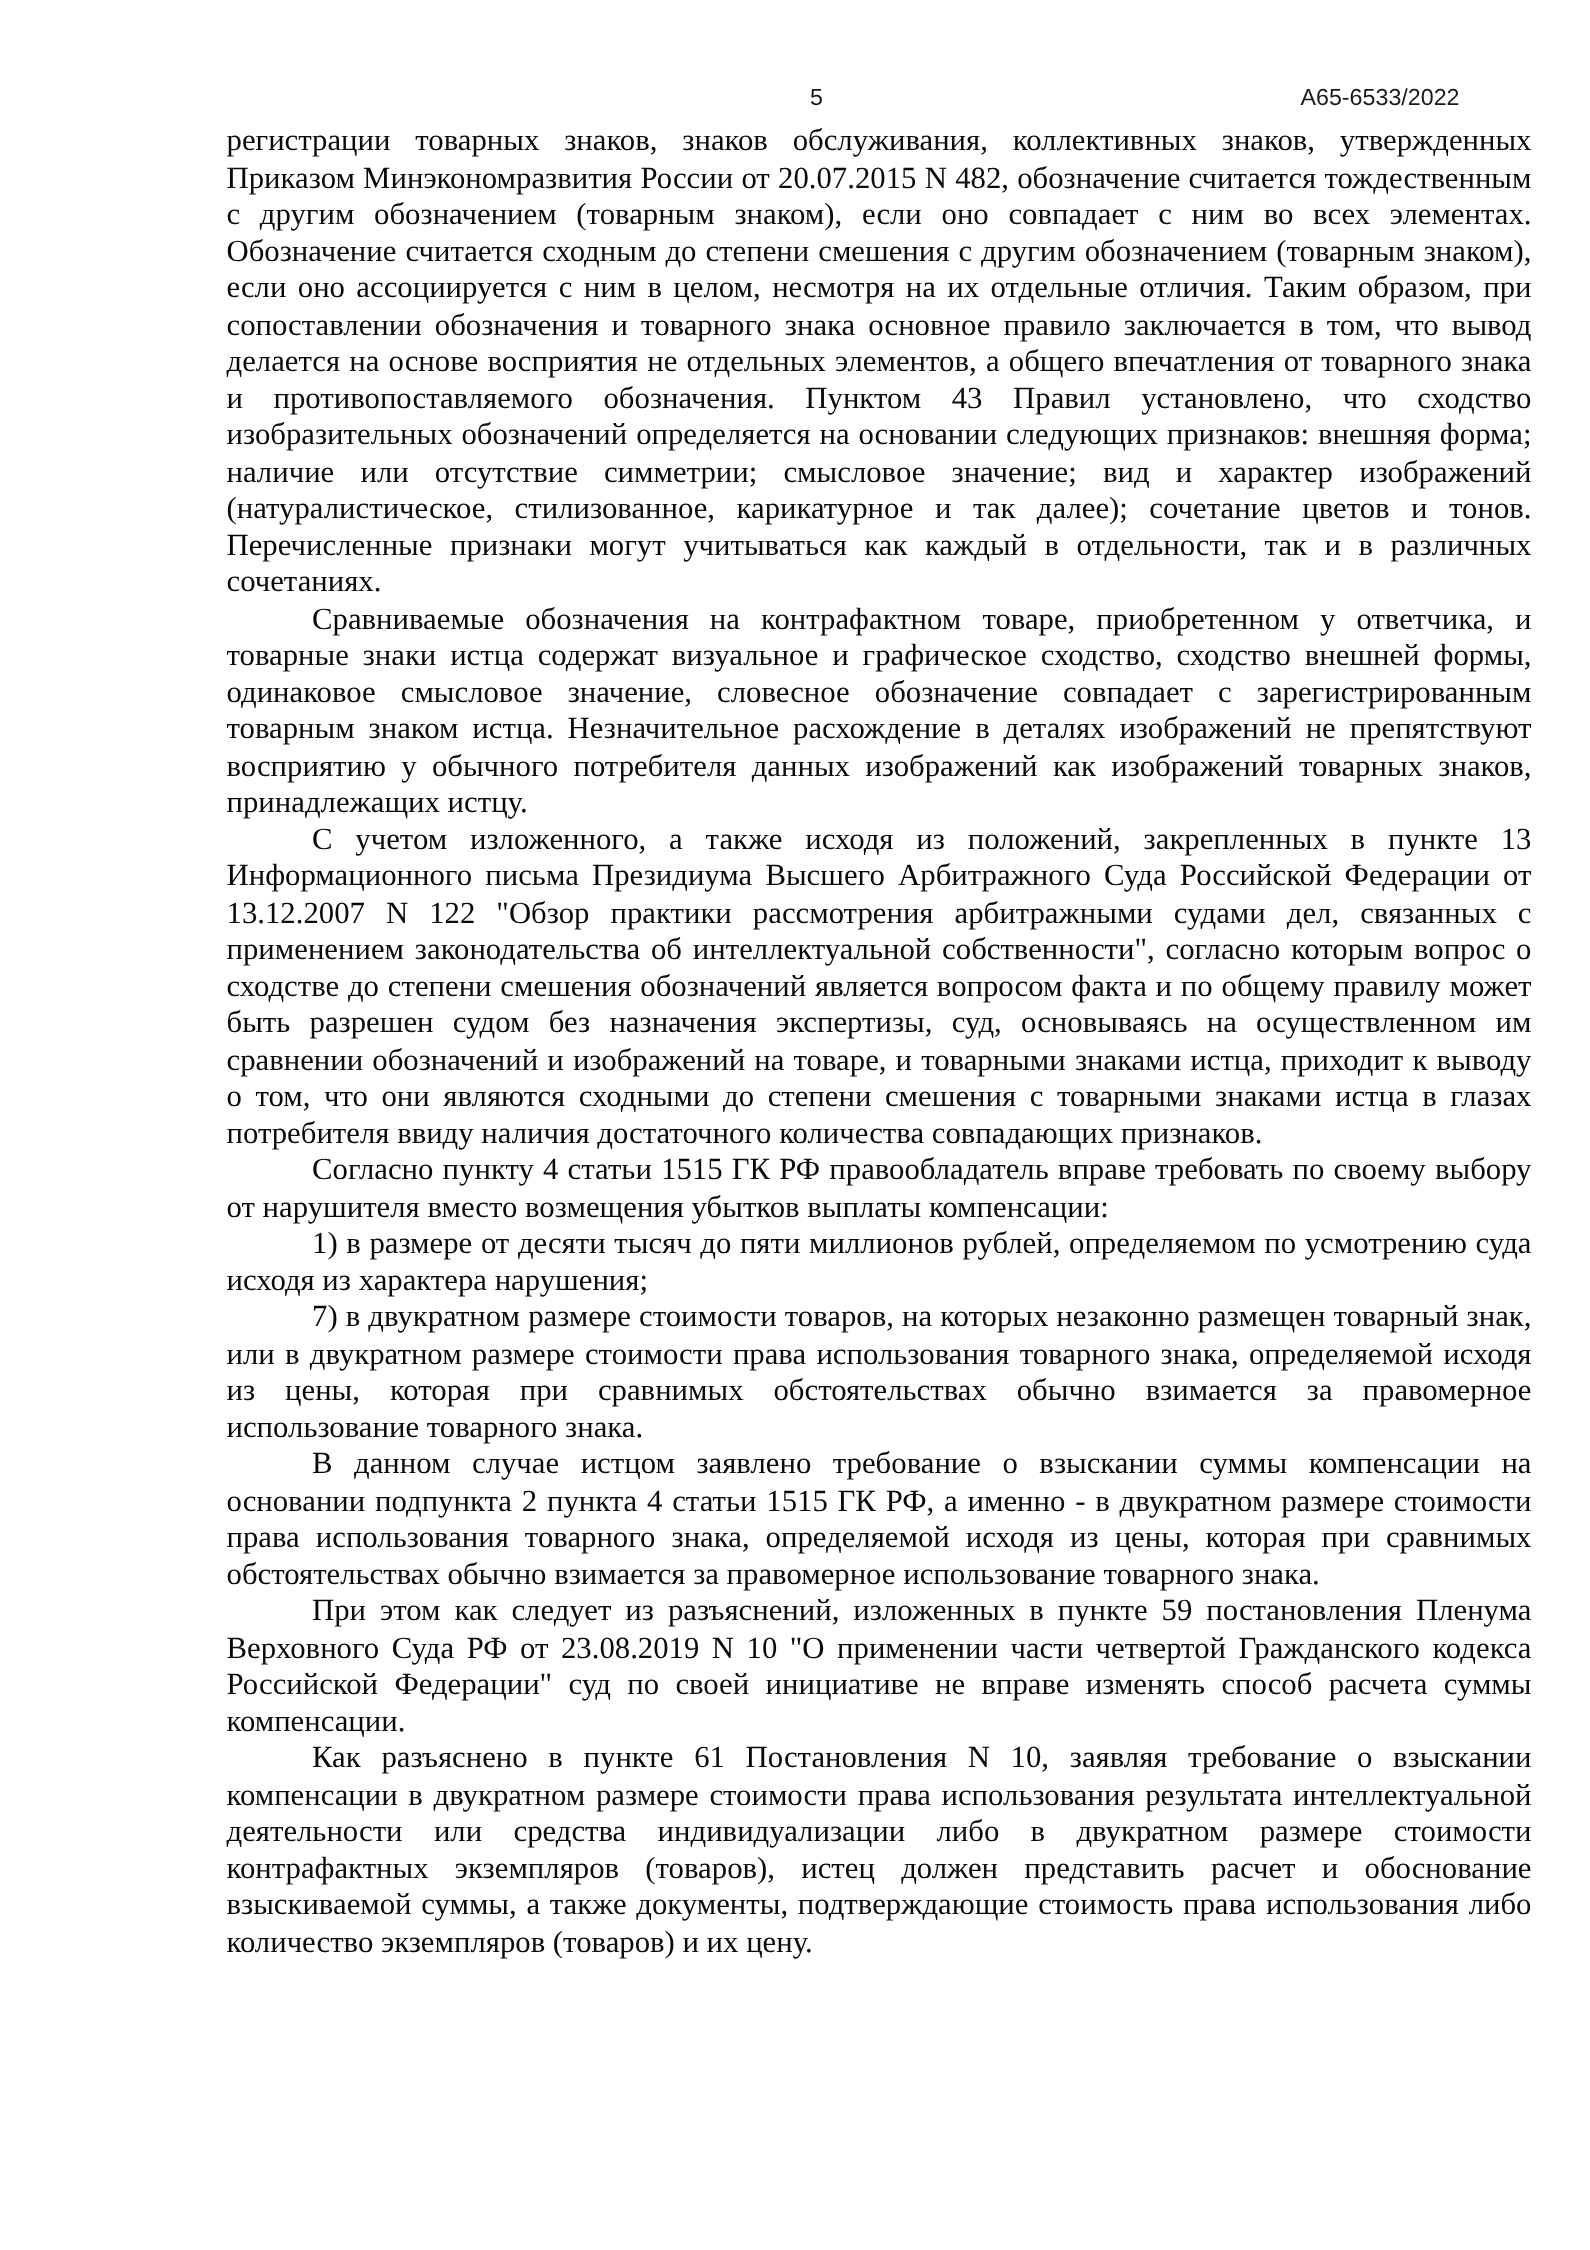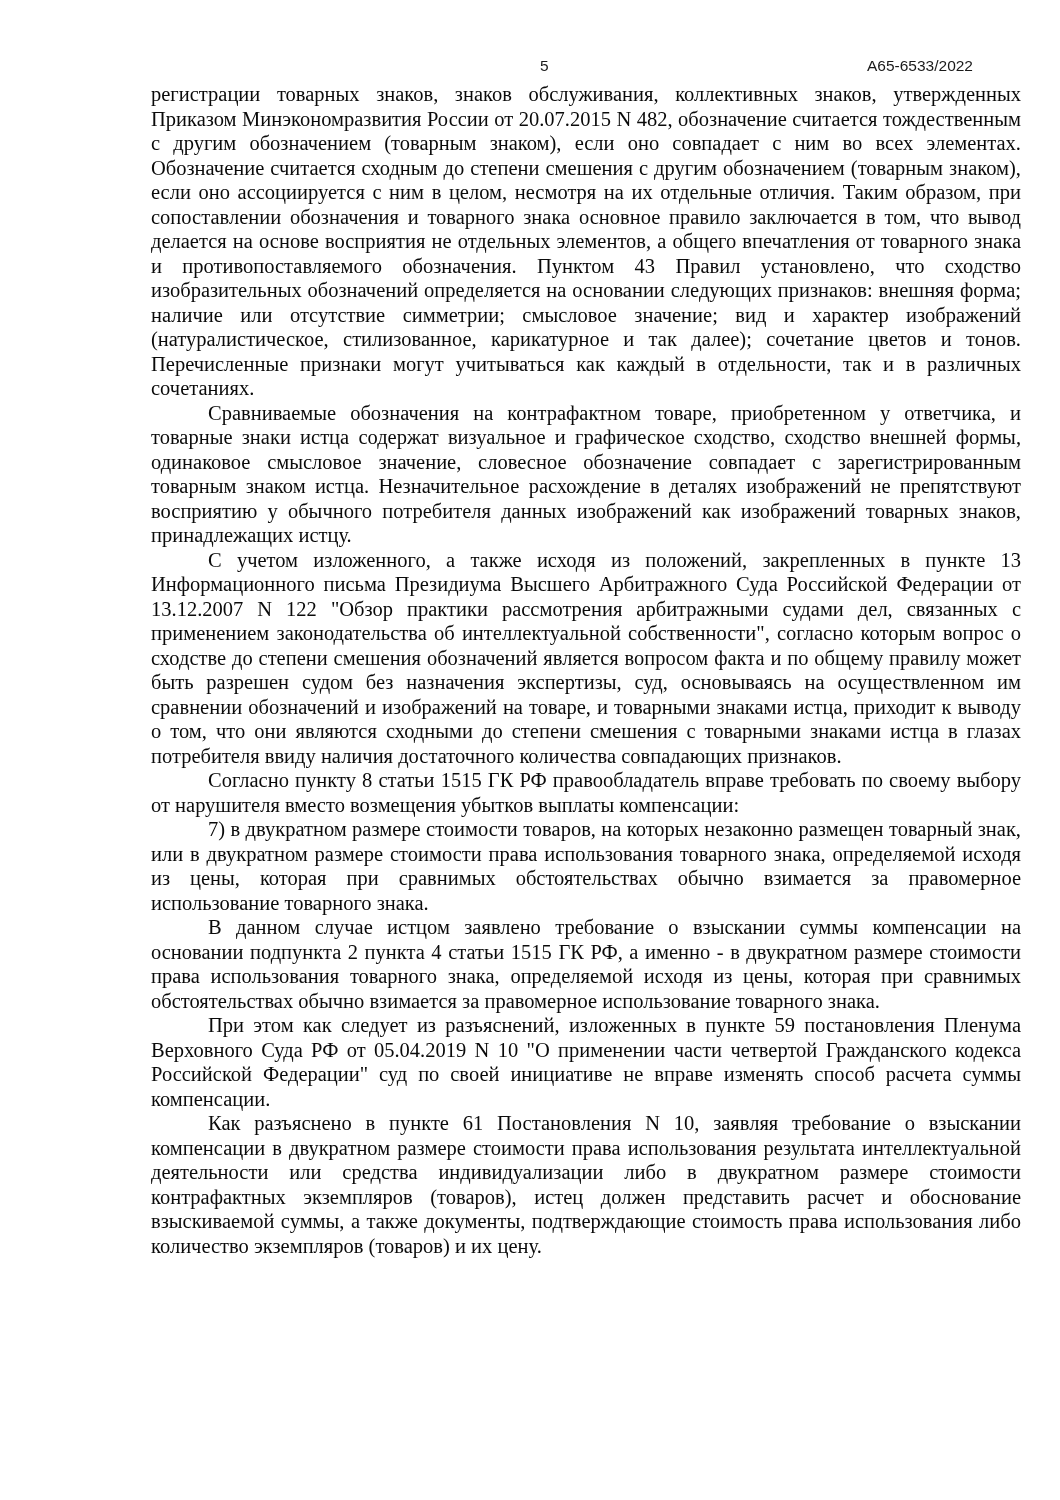--- a/index.html
+++ b/index.html
@@ -67,20 +67,21 @@
 
   <div class="header">
     <span class="page-number">5</span>
     <span class="case-number">А65-6533/2022</span>
   </div>
 
   <div class="body-text">
     <p class="noindent">регистрации товарных знаков, знаков обслуживания, коллективных знаков, утвержденных Приказом Минэкономразвития России от 20.07.2015 N 482, обозначение считается тождественным с другим обозначением (товарным знаком), если оно совпадает с ним во всех элементах. Обозначение считается сходным до степени смешения с другим обозначением (товарным знаком), если оно ассоциируется с ним в целом, несмотря на их отдельные отличия. Таким образом, при сопоставлении обозначения и товарного знака основное правило заключается в том, что вывод делается на основе восприятия не отдельных элементов, а общего впечатления от товарного знака и противопоставляемого обозначения. Пунктом 43 Правил установлено, что сходство изобразительных обозначений определяется на основании следующих признаков: внешняя форма; наличие или отсутствие симметрии; смысловое значение; вид и характер изображений (натуралистическое, стилизованное, карикатурное и так далее); сочетание цветов и тонов. Перечисленные признаки могут учитываться как каждый в отдельности, так и в различных сочетаниях.</p>
     <p>Сравниваемые обозначения на контрафактном товаре, приобретенном у ответчика, и товарные знаки истца содержат визуальное и графическое сходство, сходство внешней формы, одинаковое смысловое значение, словесное обозначение совпадает с зарегистрированным товарным знаком истца. Незначительное расхождение в деталях изображений не препятствуют восприятию у обычного потребителя данных изображений как изображений товарных знаков, принадлежащих истцу.</p>
     <p>С учетом изложенного, а также исходя из положений, закрепленных в пункте 13 Информационного письма Президиума Высшего Арбитражного Суда Российской Федерации от 13.12.2007 N 122 "Обзор практики рассмотрения арбитражными судами дел, связанных с применением законодательства об интеллектуальной собственности", согласно которым вопрос о сходстве до степени смешения обозначений является вопросом факта и по общему правилу может быть разрешен судом без назначения экспертизы, суд, основываясь на осуществленном им сравнении обозначений и изображений на товаре, и товарными знаками истца, приходит к выводу о том, что они являются сходными до степени смешения с товарными знаками истца в глазах потребителя ввиду наличия достаточного количества совпадающих признаков.</p>
-    <p>Согласно пункту 8 статьи 1515 ГК РФ правообладатель вправе требовать по своему выбору от нарушителя вместо возмещения убытков выплаты компенсации:</p>
+    <p>Согласно пункту 4 статьи 1515 ГК РФ правообладатель вправе требовать по своему выбору от нарушителя вместо возмещения убытков выплаты компенсации:</p>
+    <p>1) в размере от десяти тысяч до пяти миллионов рублей, определяемом по усмотрению суда исходя из характера нарушения;</p>
     <p>7) в двукратном размере стоимости товаров, на которых незаконно размещен товарный знак, или в двукратном размере стоимости права использования товарного знака, определяемой исходя из цены, которая при сравнимых обстоятельствах обычно взимается за правомерное использование товарного знака.</p>
     <p>В данном случае истцом заявлено требование о взыскании суммы компенсации на основании подпункта 2 пункта 4 статьи 1515 ГК РФ, а именно - в двукратном размере стоимости права использования товарного знака, определяемой исходя из цены, которая при сравнимых обстоятельствах обычно взимается за правомерное использование товарного знака.</p>
-    <p>При этом как следует из разъяснений, изложенных в пункте 59 постановления Пленума Верховного Суда РФ от 05.04.2019 N 10 "О применении части четвертой Гражданского кодекса Российской Федерации" суд по своей инициативе не вправе изменять способ расчета суммы компенсации.</p>
+    <p>При этом как следует из разъяснений, изложенных в пункте 59 постановления Пленума Верховного Суда РФ от 23.08.2019 N 10 "О применении части четвертой Гражданского кодекса Российской Федерации" суд по своей инициативе не вправе изменять способ расчета суммы компенсации.</p>
     <p>Как разъяснено в пункте 61 Постановления N 10, заявляя требование о взыскании компенсации в двукратном размере стоимости права использования результата интеллектуальной деятельности или средства индивидуализации либо в двукратном размере стоимости контрафактных экземпляров (товаров), истец должен представить расчет и обоснование взыскиваемой суммы, а также документы, подтверждающие стоимость права использования либо количество экземпляров (товаров) и их цену.</p>
   </div>
 
 </div>
 
 </body></html>

